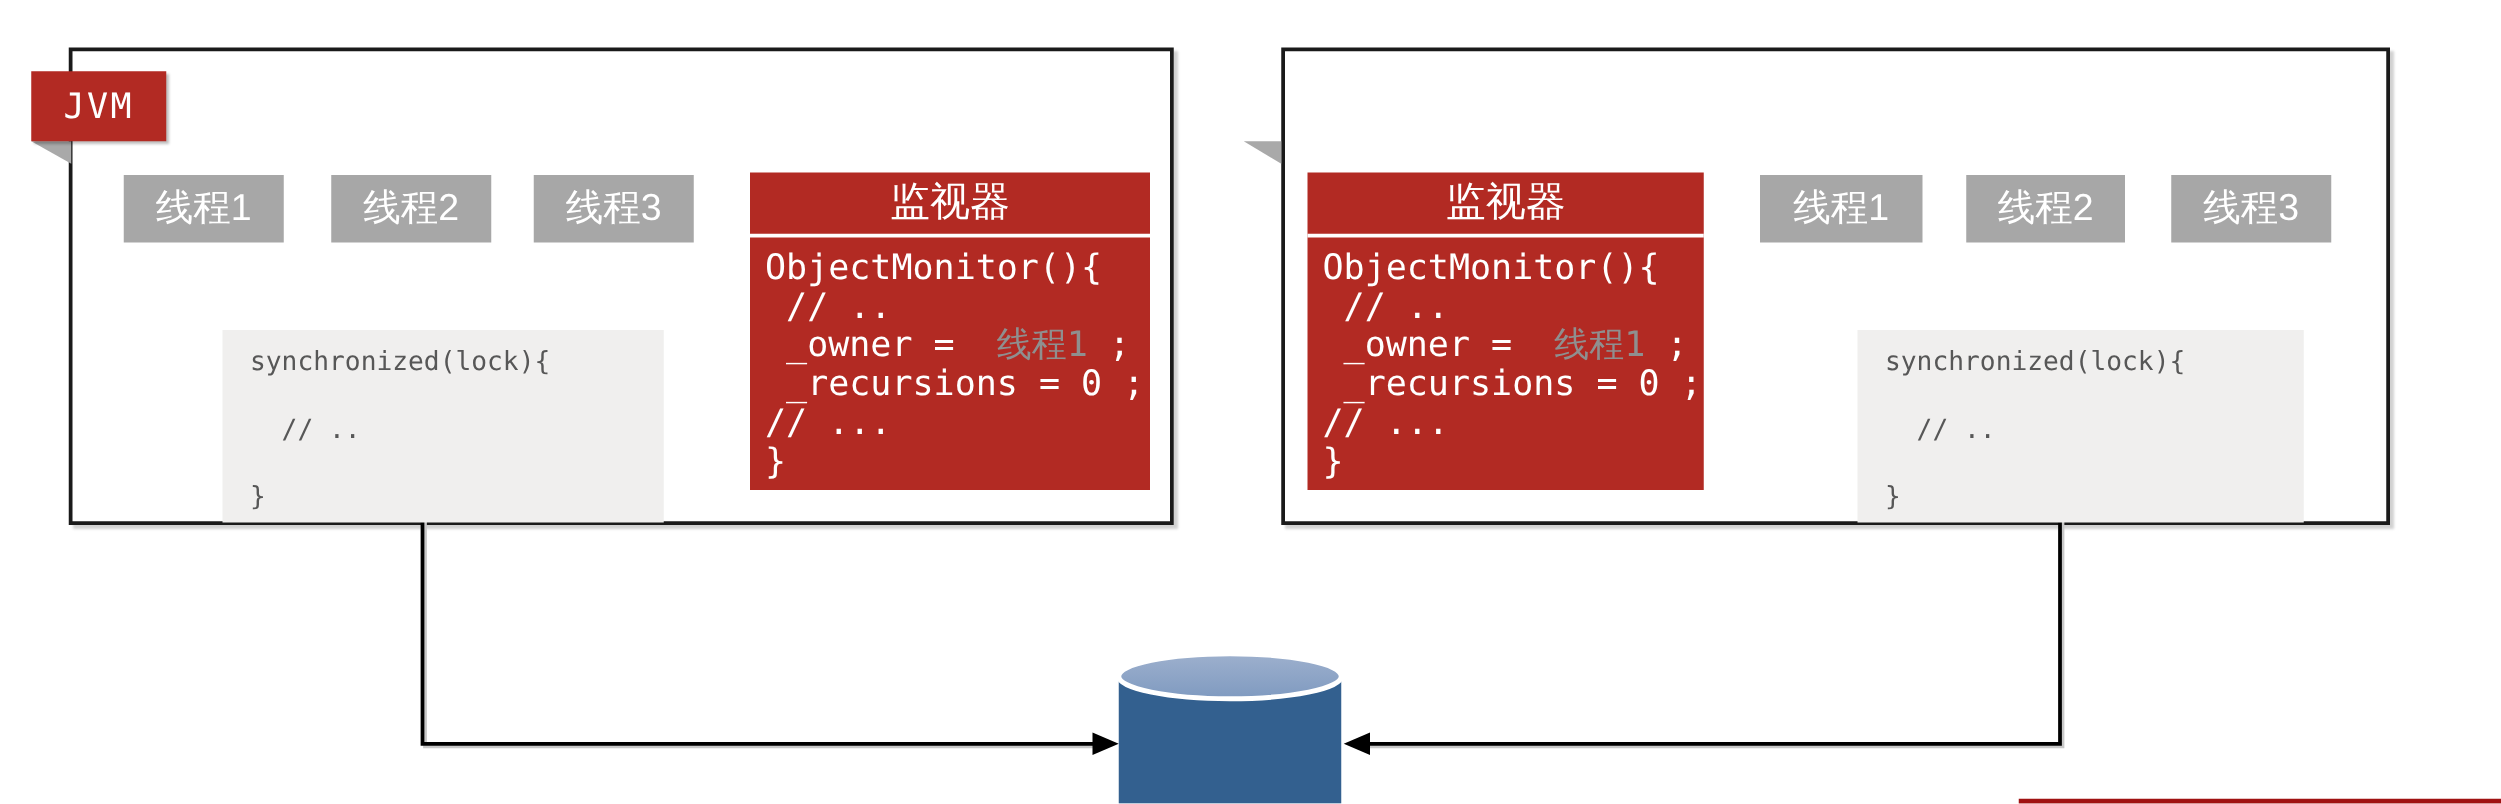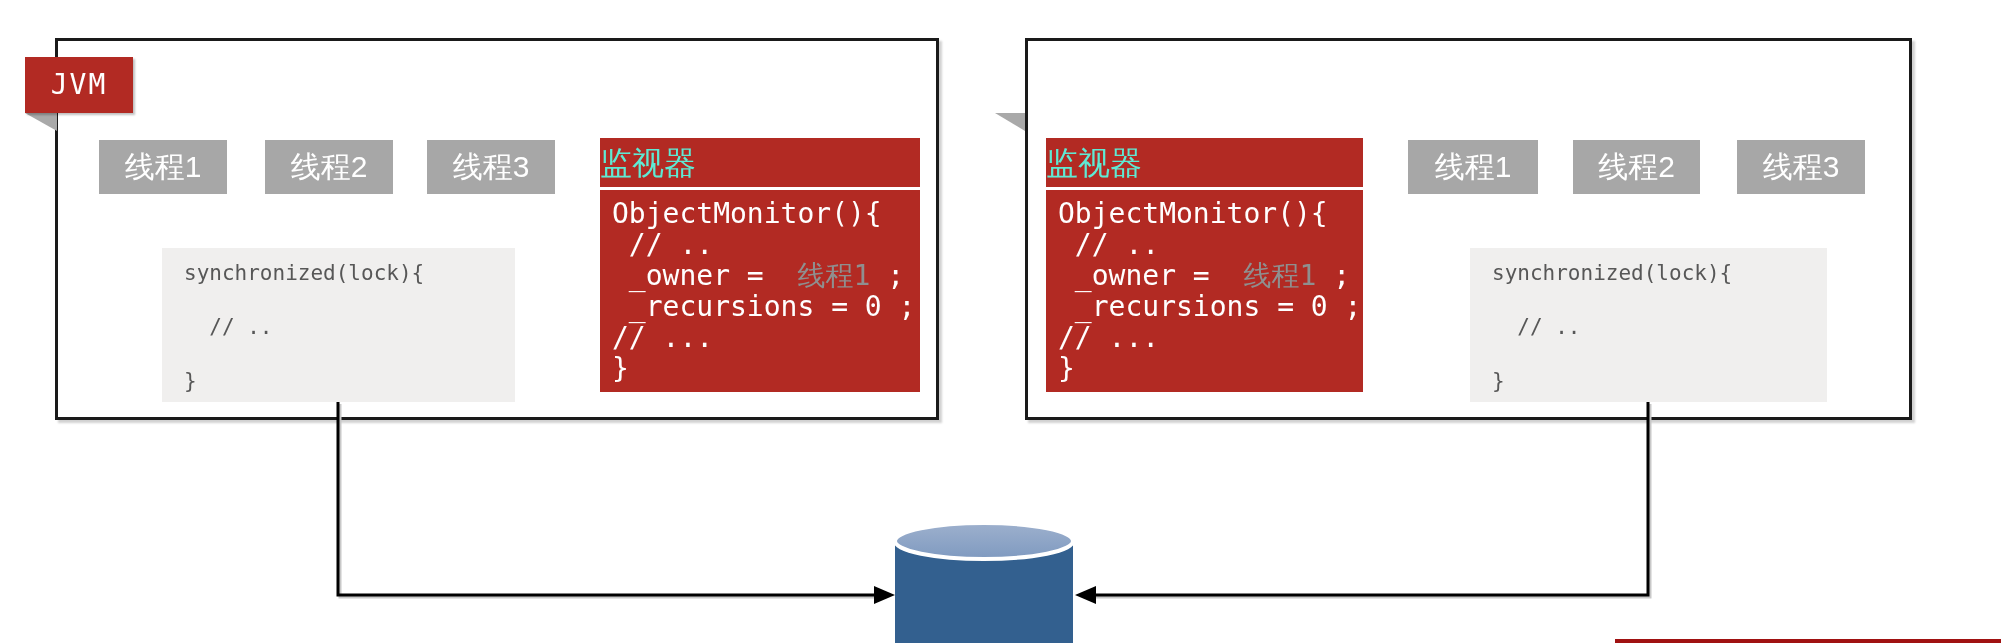--- a/index.html
+++ b/index.html
@@ -18,27 +18,27 @@
     box-shadow:2px 2px 2px rgba(0,0,0,0.25);z-index:3;
   }
   .fold{position:absolute;width:0;height:0;border-top:18px solid #a9a9a9;z-index:2;}
   .thread-box{
     position:absolute;background:#a7a7a7;color:#ffffff;font-size:30px;
     text-align:center;line-height:54px;z-index:2;
   }
   .sync-block{
     position:absolute;background:#f0efee;color:#575757;
     font-family:"DejaVu Sans Mono","Liberation Mono",monospace;
-    font-size:21px;line-height:27px;margin:0;padding:12px 0 4px 22px;
+    font-size:21px;line-height:27px;margin:16px;padding:12px 0 4px 22px;
     box-sizing:border-box;z-index:2;white-space:pre;
   }
   .monitor{position:absolute;background:#b22a23;z-index:2;box-sizing:border-box;}
   .monitor-title{
     height:49px;line-height:51px;border-bottom:3px solid #ffffff;
-    color:#5eead4;font-size:32px;
+    color:#ffffff;font-size:32px;text-align:center;font-family:Liberation Mono, monospace;
   }
   .monitor-code{padding:8px 16px 0 12px;color:#ffffff;
     font-family:"DejaVu Sans Mono","Liberation Mono",monospace;font-size:28px;}
   .mline{line-height:31px;white-space:pre;}
   .owner-val{color:#8f8f8f;}
   .overlay{position:absolute;left:0;top:0;z-index:1;pointer-events:none;}
   .db-label{
     position:absolute;color:#ffffff;text-align:center;
     font-family:"DejaVu Sans Mono","Liberation Mono",monospace;
     font-size:38px;line-height:50px;z-index:4;

